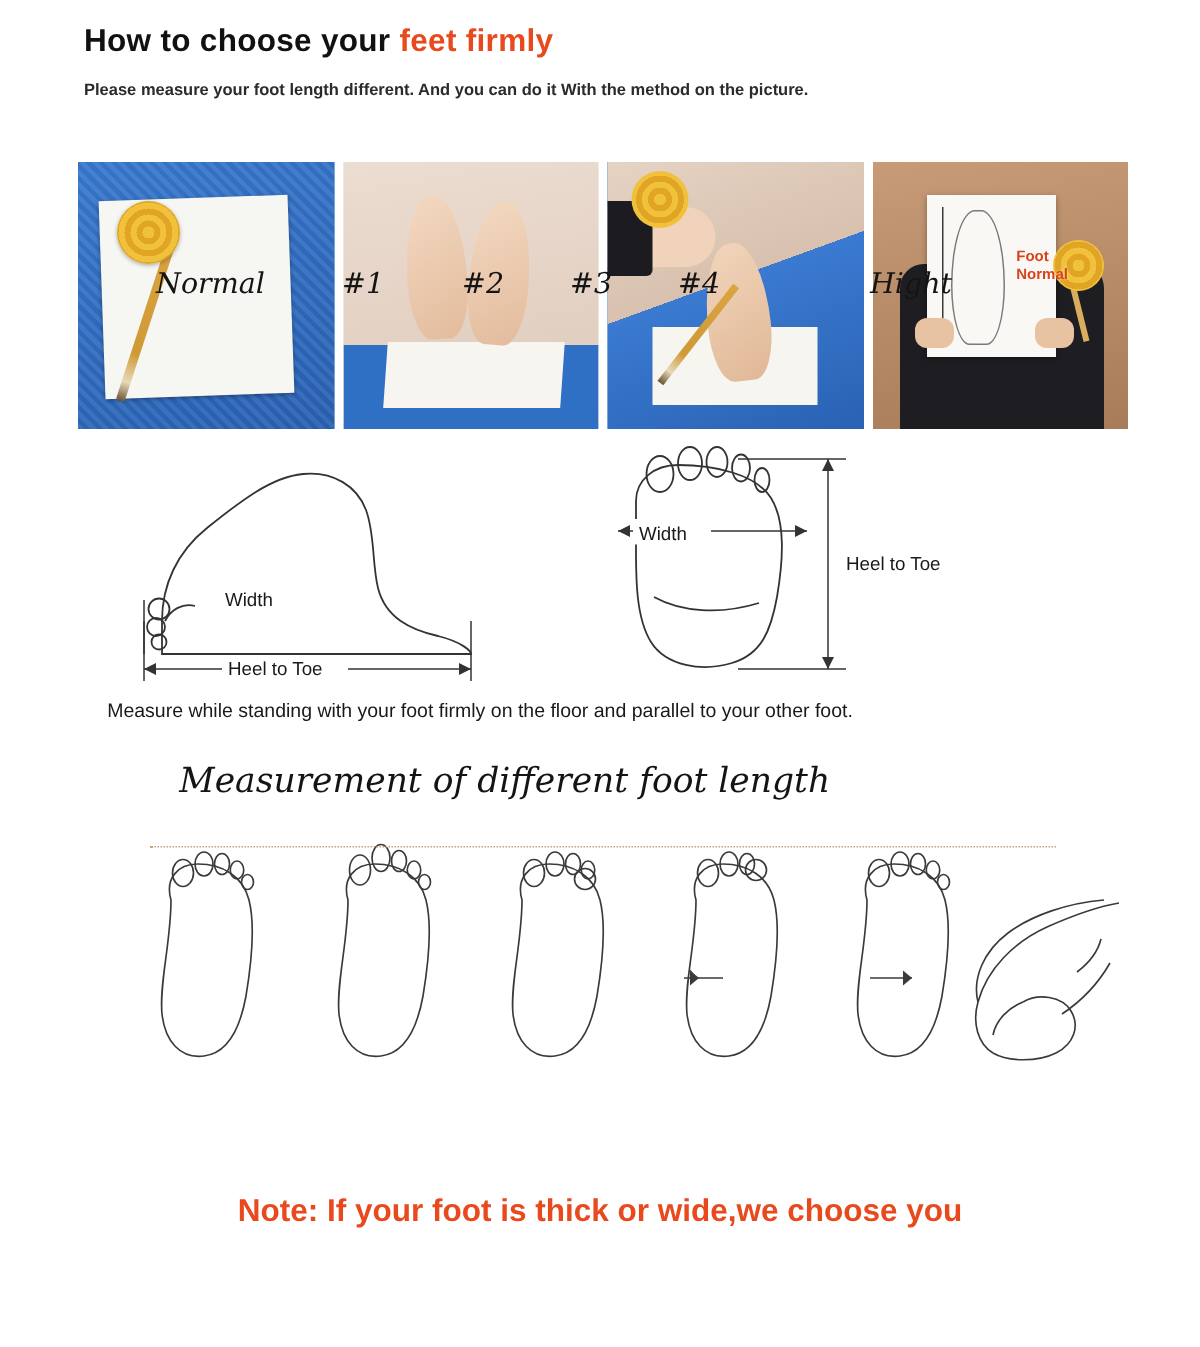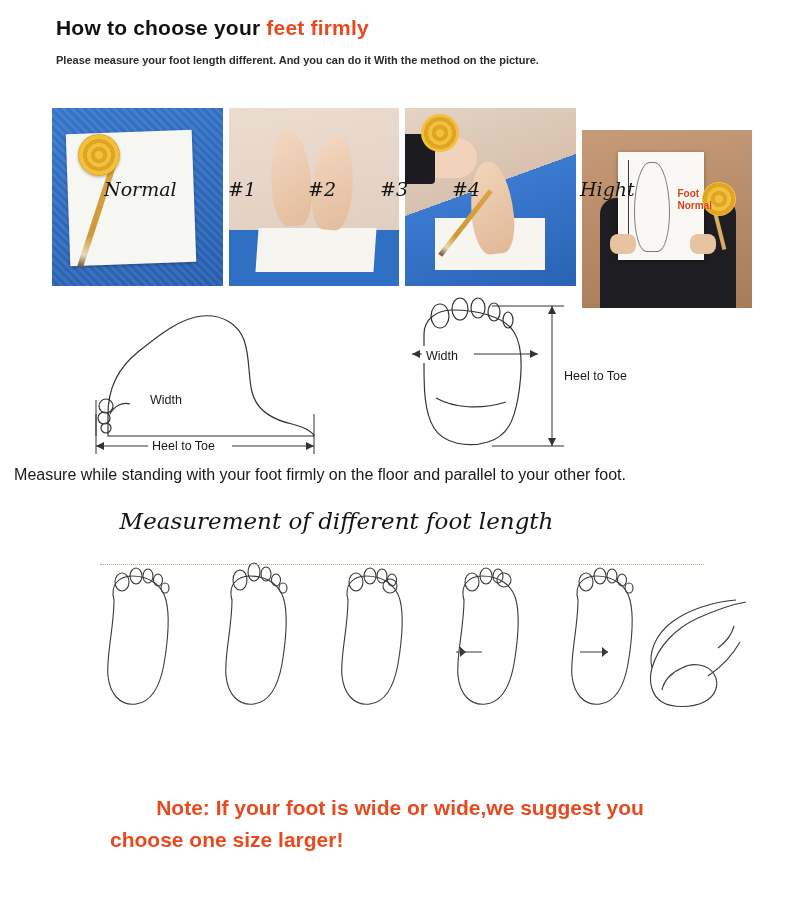--- a/index.html
+++ b/index.html
@@ -147,21 +147,21 @@
     background: repeating-radial-gradient(circle at 50% 50%, #f2c13c 0 4px, #e0a524 4px 8px);
   }
   .p3 .pencil {
     position: absolute; left: 58px; top: 74px;
     width: 5px; height: 82px;
     background: linear-gradient(to bottom, #d9a441 0%, #cf9a36 70%, #e8d9b8 88%, #6b5336 100%);
     transform: rotate(38deg);
   }
 
   
-  .p4 { background: #000000; margin-top: 22px; }
+  .p4 { background: #000000; }
   .p4 .bg {
     position: absolute; inset: 0;
     background: linear-gradient(170deg, #c79b77 0%, #a87c59 100%);
   }
   .p4 .body {
     position: absolute; left: 18px; bottom: 0;
     width: 136px; height: 110px;
     background: #1e1e22;
     border-radius: 16px 16px 0 0;
   }
@@ -217,21 +217,21 @@
     left: 52px;
     width: 700px;
     height: 168px;
   }
   .measure-note {
     position: absolute;
     top: 466px;
     left: 0;
     width: 640px;
     text-align: center;
-    font-size: 16px;
+    font-size: 13px;
     color: #1a1a1a;
   }
 
   
   .meas-heading {
     position: absolute;
     top: 508px;
     left: 0;
     width: 673px;
     text-align: center;
@@ -475,15 +475,14 @@
 <div class="foot-labels">
   <span style="left:52px;">Normal</span>
   <span style="left:176px;">#1</span>
   <span style="left:256px;">#2</span>
   <span style="left:328px;">#3</span>
   <span style="left:400px;">#4</span>
   <span style="left:528px;">Hight</span>
 </div>
 
 <div class="note">
-  <span>Note: If your foot is wide or wide,we suggest you</span>
-  <span class="l2">choose one size larger!</span>
+  <span>Note: If your foot is thick or wide,we choose you</span>
 </div>
 
 </body></html>

